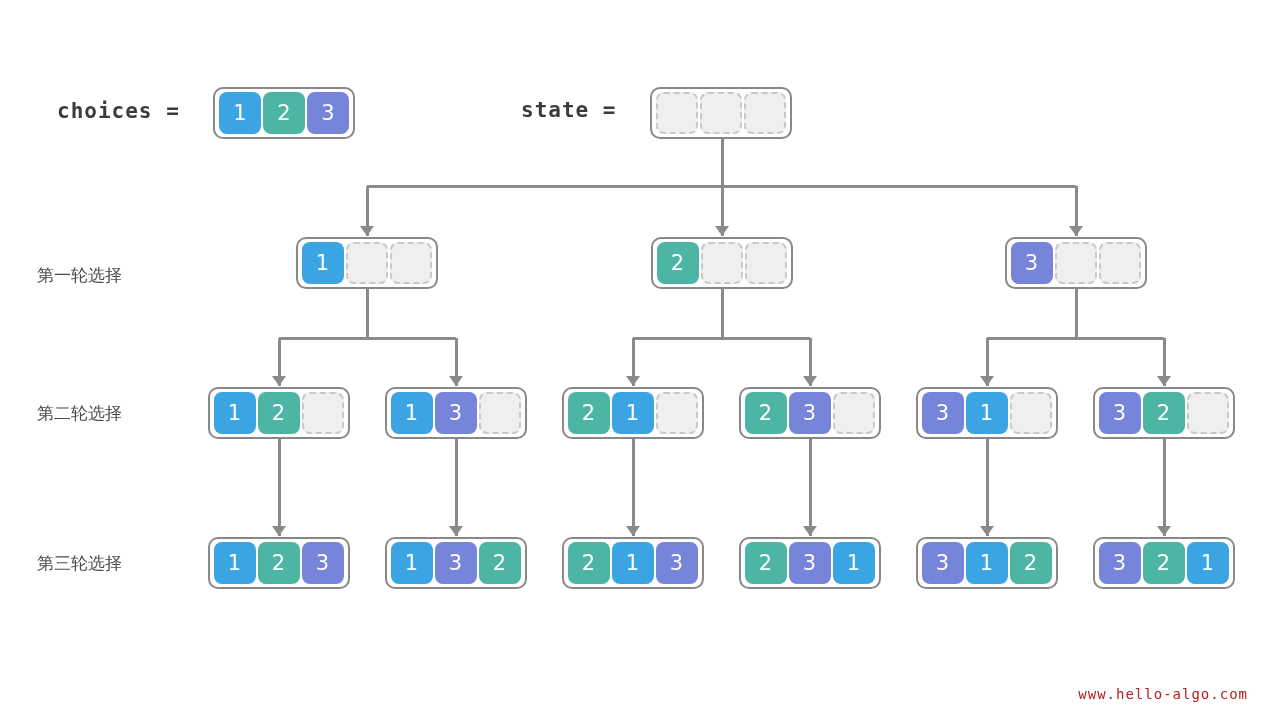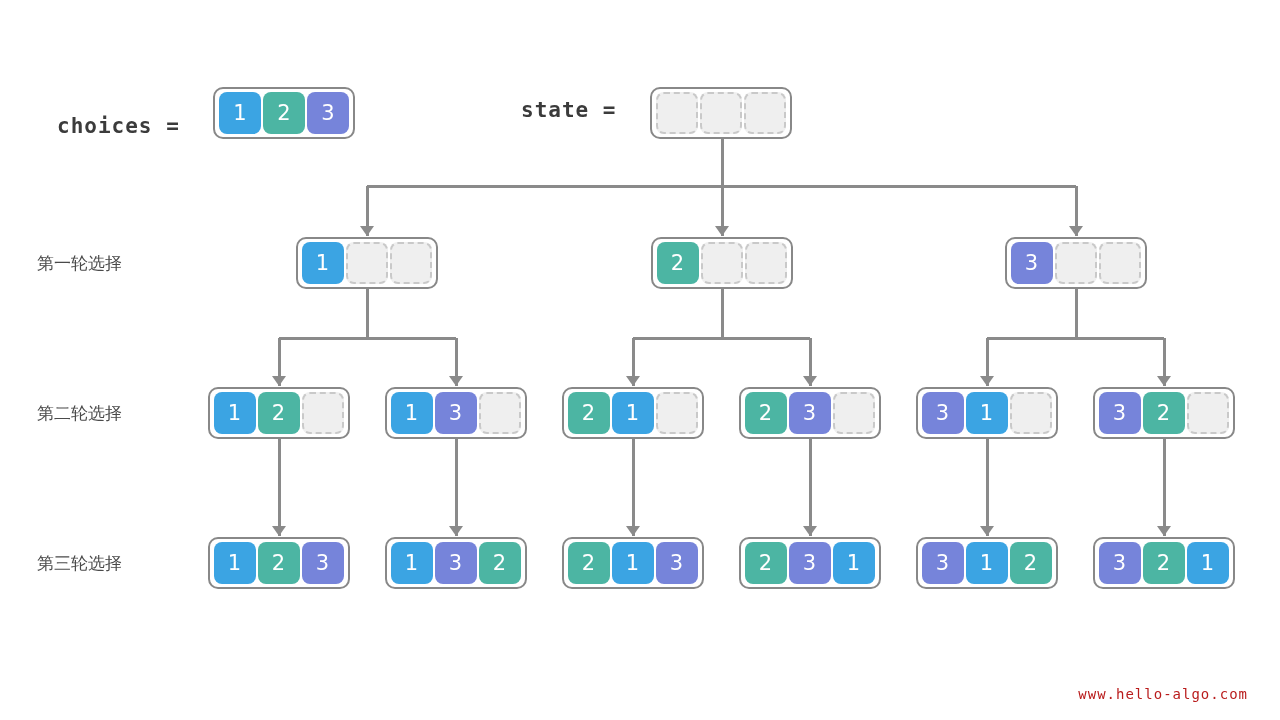--- a/index.html
+++ b/index.html
@@ -77,35 +77,35 @@
     border-left:7px solid transparent;
     border-right:7px solid transparent;
     border-top:10px solid #8a8a8a;
   }
 </style>
 </head>
 <body>
 
 <div id="stage">
 
-  <div class="mono-label" style="left:57px;top:114px;text-align:center;">choices =</div>
+  <div class="mono-label" style="left:57px;top:99px;text-align:center;">choices =</div>
   <div class="node" id="choices-node" style="left:213px;top:87px;">
       <div class="cell blue">1</div>
       <div class="cell green">2</div>
       <div class="cell purple">3</div>
     </div>
 
   <div class="mono-label" style="left:521px;top:98px;">state =</div>
   <div class="node" id="state-node" style="left:650px;top:87px;">
       <div class="cell empty"></div>
       <div class="cell empty"></div>
       <div class="cell empty"></div>
     </div>
 
-  <div class="row-label" style="left:37px;top:252px;">第一轮选择</div>
+  <div class="row-label" style="left:37px;top:264px;">第一轮选择</div>
   <div class="row-label" style="left:37px;top:402px;">第二轮选择</div>
   <div class="row-label" style="left:37px;top:552px;text-align:center;">第三轮选择</div>
 
   <div id="connectors">
       <div class="vline" style="left: 720.5px; top: 139px; height: 47px;"></div>
       <div class="hline" style="left: 367px; top: 184.5px; width: 709px;"></div>
       <div class="vline" style="left: 365.5px; top: 186px; height: 50px;"></div>
       <div class="arrow" style="left: 360px; top: 226px;"></div>
       <div class="vline" style="left: 720.5px; top: 186px; height: 50px;"></div>
       <div class="arrow" style="left: 715px; top: 226px;"></div>

